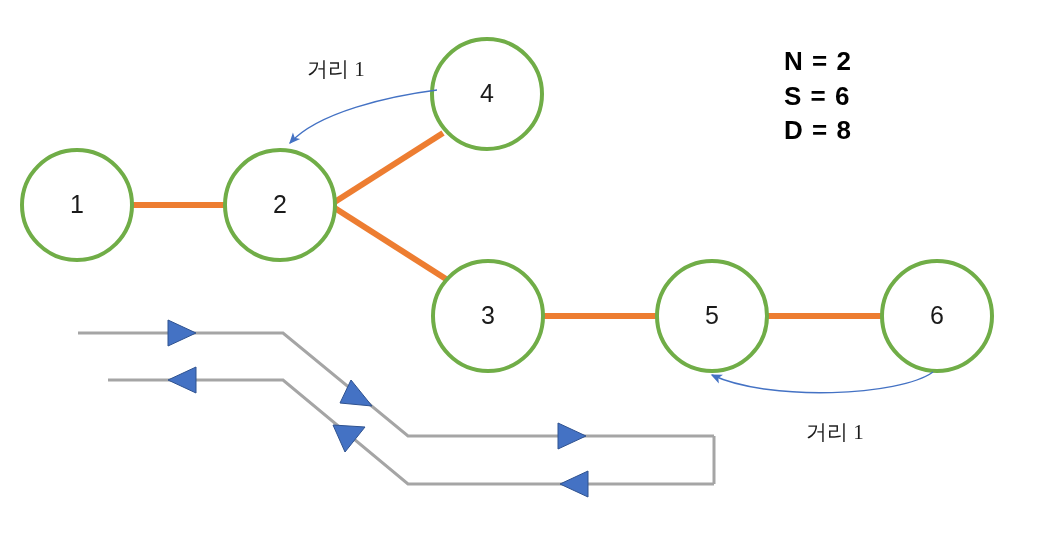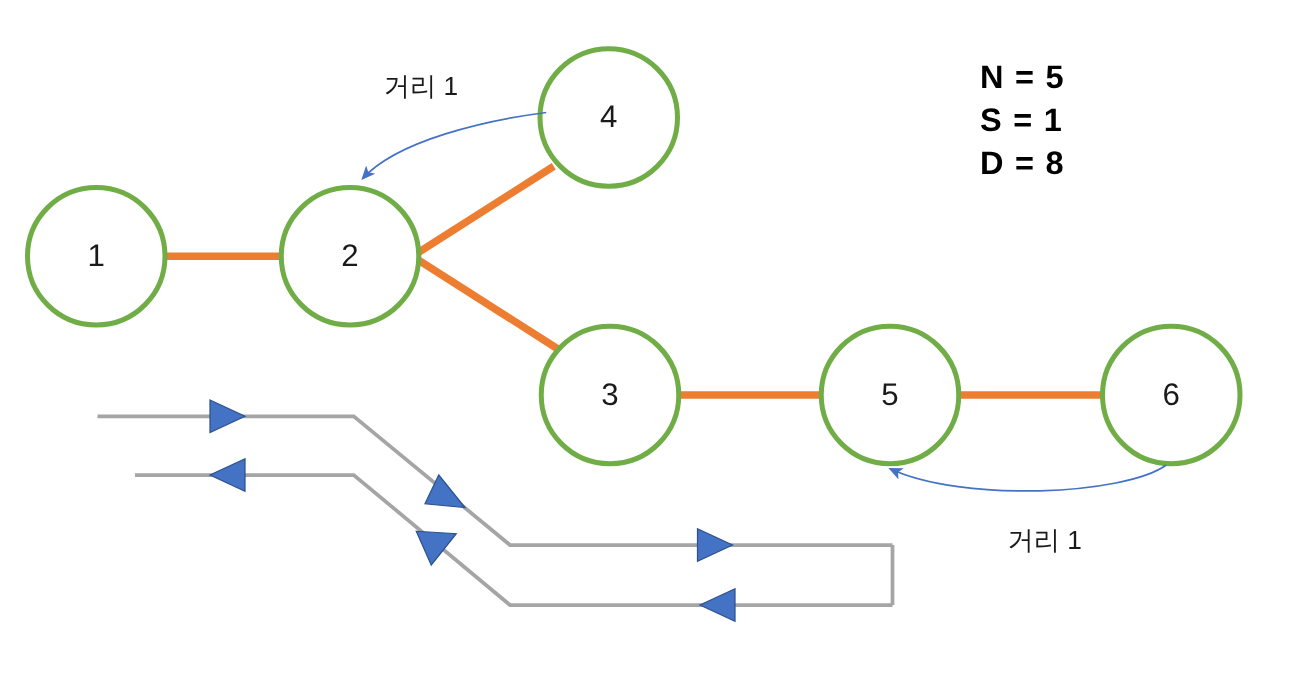--- a/index.html
+++ b/index.html
@@ -41,21 +41,21 @@
     stroke-width: 6;
     stroke-linecap: butt;
   }
   .dist-curve {
     fill: none;
     stroke: #4472C4;
     stroke-width: 1.4;
   }
   .dist-label {
     position: absolute;
-    font-family: Liberation Sans, sans-serif;
+    font-family: Liberation Serif, serif;
     font-size: 21px;
     color: #1a1a1a;
     white-space: nowrap;
   }
   .stats-block {
     position: absolute;
     font-family: "Liberation Sans", sans-serif;
     font-size: 26px;
     font-weight: bold;
     color: #000000;
@@ -144,18 +144,18 @@
       <polygon class="pipe-arrow" points="588,471 560,484 588,497"></polygon>
     </g>
 
   </svg>
 
   <div class="dist-label" style="left:307px; top:55px;">거리 1</div>
 
   <div class="dist-label" style="left:806px; top:418px;">거리 1</div>
 
   <div class="stats-block" style="left:784px; top:44px;">
-    <div>N = 5</div>
-    <div>S = 1</div>
+    <div>N = 2</div>
+    <div>S = 6</div>
     <div>D = 8</div>
   </div>
 
 </div>
 
 </body></html>

